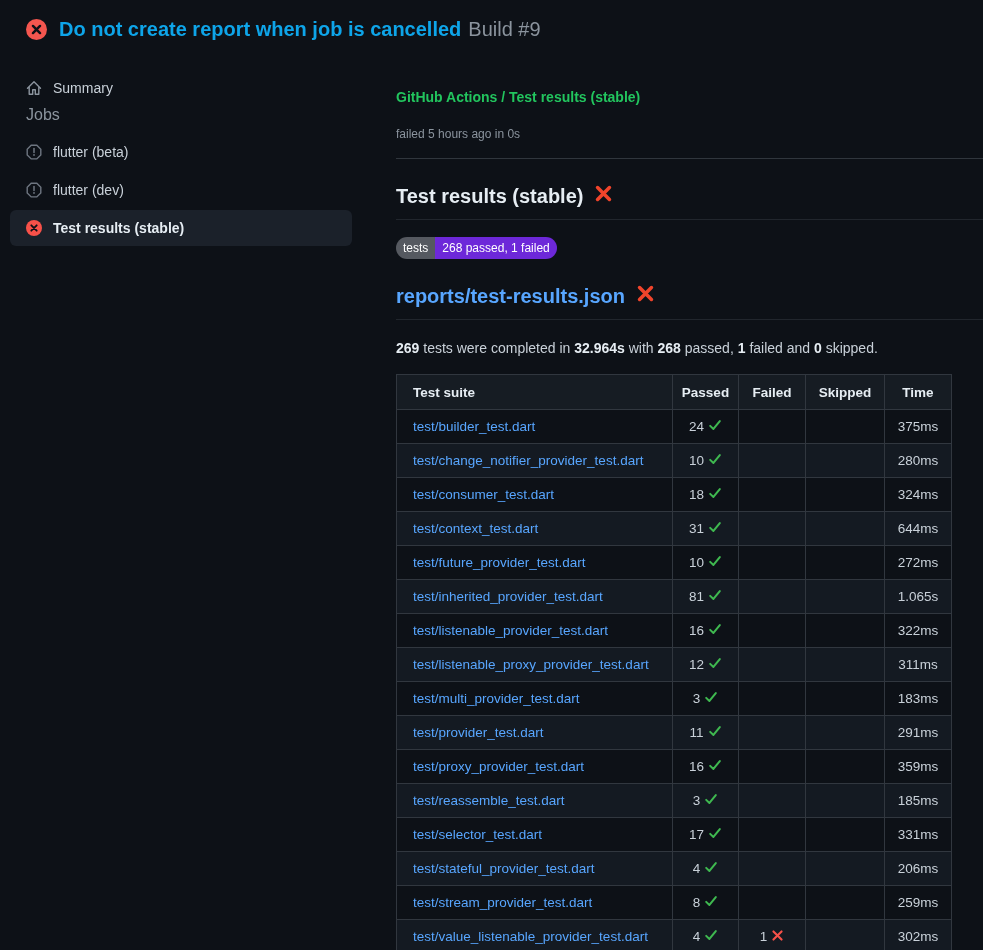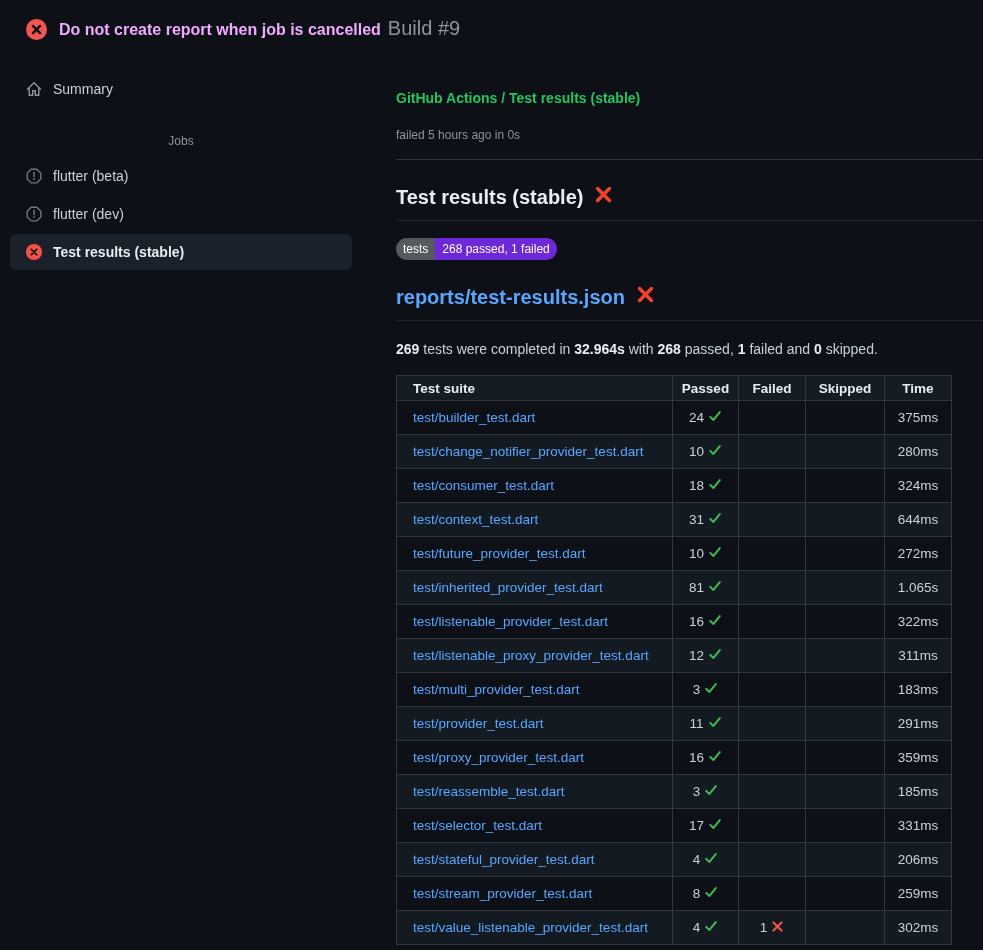--- a/index.html
+++ b/index.html
@@ -12,40 +12,40 @@
     overflow: hidden;
   }
 
   
   .build-header {
     display: flex; align-items: center;
     padding: 17px 24px 10px 26px;
     gap: 12px;
   }
   .build-header .icon-wrap { display: flex; align-items: center; }
-  .build-title { font-size: 16px; font-weight: bold; color: #f0abfc; line-height: 24px; }
+  .build-title { font-size: 20px; font-weight: bold; color: #0ea5e9; line-height: 24px; }
   .build-number { font-size: 20px; font-weight: normal; color: #8b949e; margin-left: 7px; }
 
   
   .layout { display: flex; align-items: flex-start; }
 
   
   .sidebar { width: 342px; margin-left: 10px; flex-shrink: 0; padding-top: 19px; }
   .side-item {
     display: flex; align-items: center; gap: 11px;
     padding: 10px 16px;
     border-radius: 6px;
     font-size: 14px;
     color: #c9d1d9;
     cursor: pointer;
     line-height: 16px;
   }
   .side-item .icon-wrap { display: flex; align-items: center; width: 16px; height: 16px; flex-shrink: 0; }
   .side-item.selected { background: #1b212a; color: #e6edf3; font-weight: bold; }
-  .jobs-label { color: #8b949e; font-size: 12px; padding: 0 16px; margin-top: 27px; margin-bottom: 10px; text-align: center; }
+  .jobs-label { color: #8b949e; font-size: 16px; padding: 0 16px; margin-bottom: 10px; }
   #jobs-list .side-item { margin-bottom: 2px; }
 
   
   .main { flex: 1; min-width: 0; padding-left: 44px; padding-top: 37px; }
   .breadcrumb { font-size: 14px; font-weight: bold; color: #22c55e; line-height: 18px; }
   .status-line { font-size: 12px; color: #8b949e; margin-top: 21px; }
   .divider { border: none; border-top: 1px solid #30363d; margin: 17px 0 0 0; }
 
   h2.report-heading {
     display: flex; align-items: center; gap: 11px;
@@ -85,21 +85,21 @@
     padding: 0 8px;
     height: 34px;
     text-align: center;
     color: #c9d1d9;
     overflow: hidden; white-space: nowrap;
   }
   table.results thead th {
     background: #161c23;
     font-weight: bold;
     color: #e6edf3;
-    height: 25px;
+    height: 35px;
   }
   table.results th.col-suite, table.results td.col-suite {
     text-align: left; padding-left: 16px;
   }
   table.results tbody tr:nth-child(even) { background: #141a22; }
   table.results td.col-suite a { color: #58a6ff; text-decoration: none; cursor: pointer; }
   .cell-flex { display: inline-flex; align-items: center; gap: 4px; vertical-align: middle; }
 </style>
 </head>
 <body>

